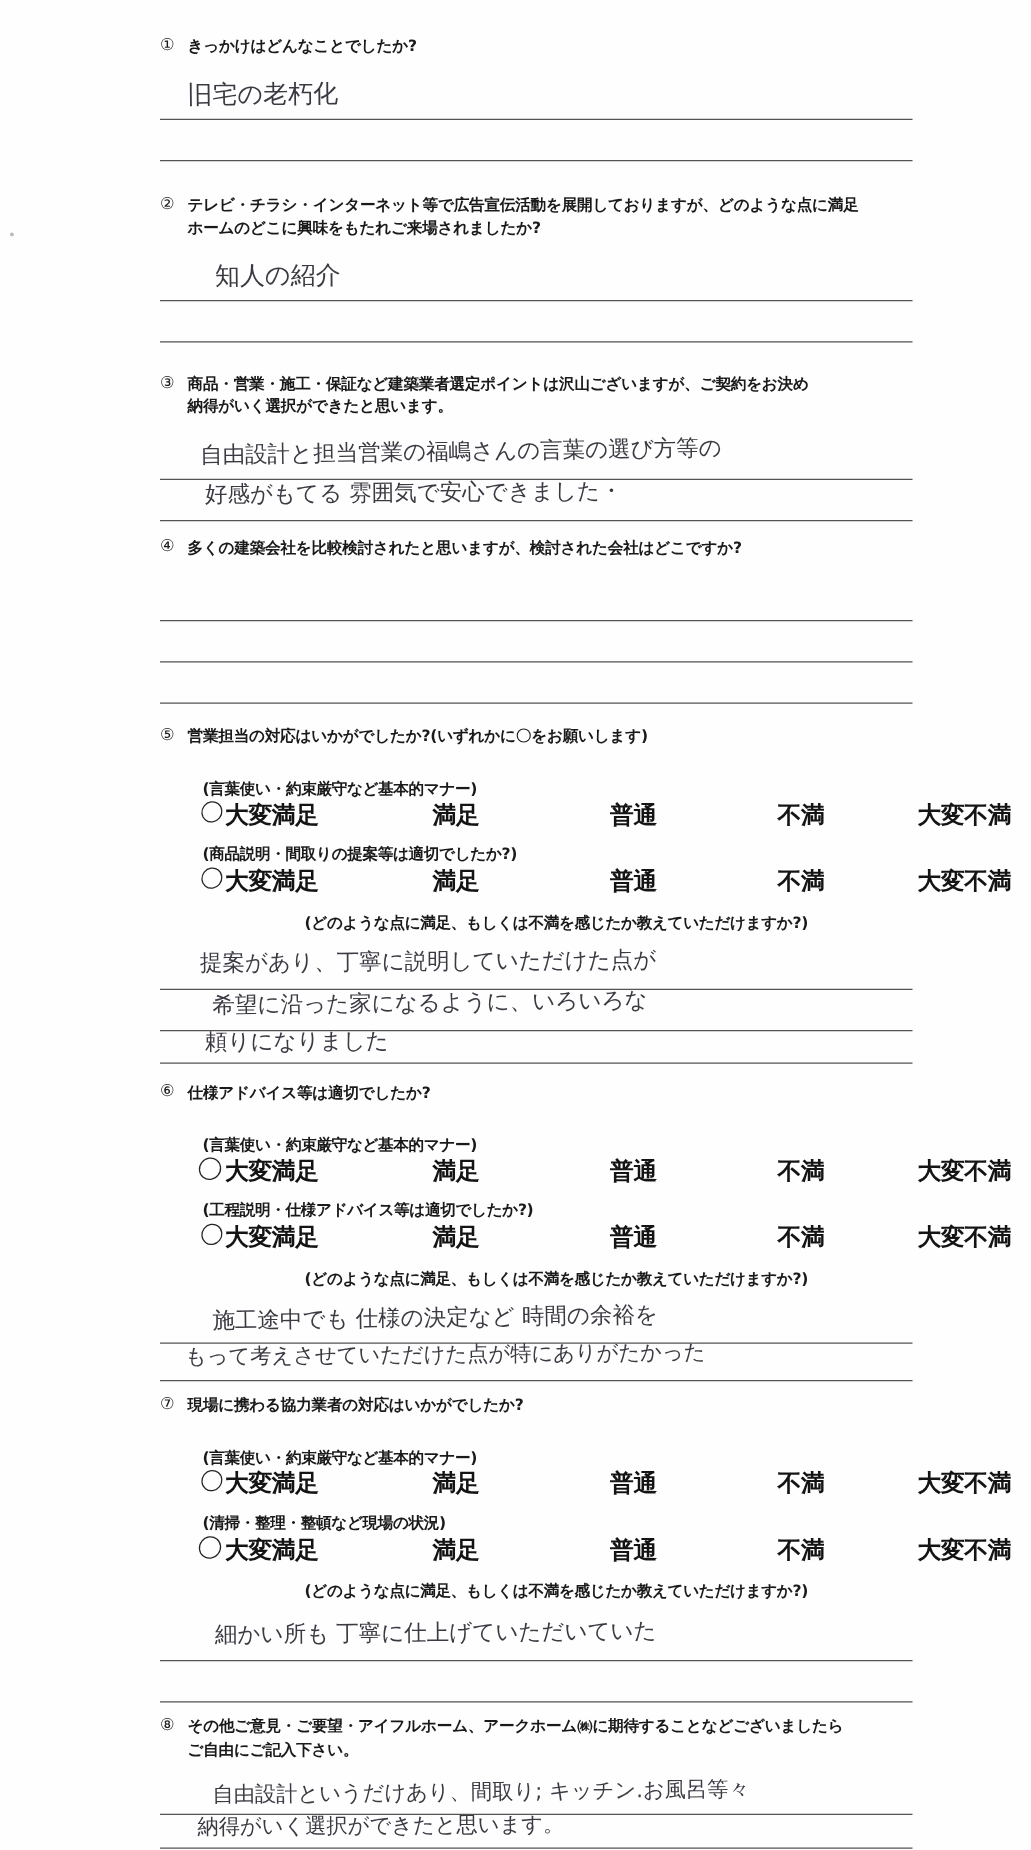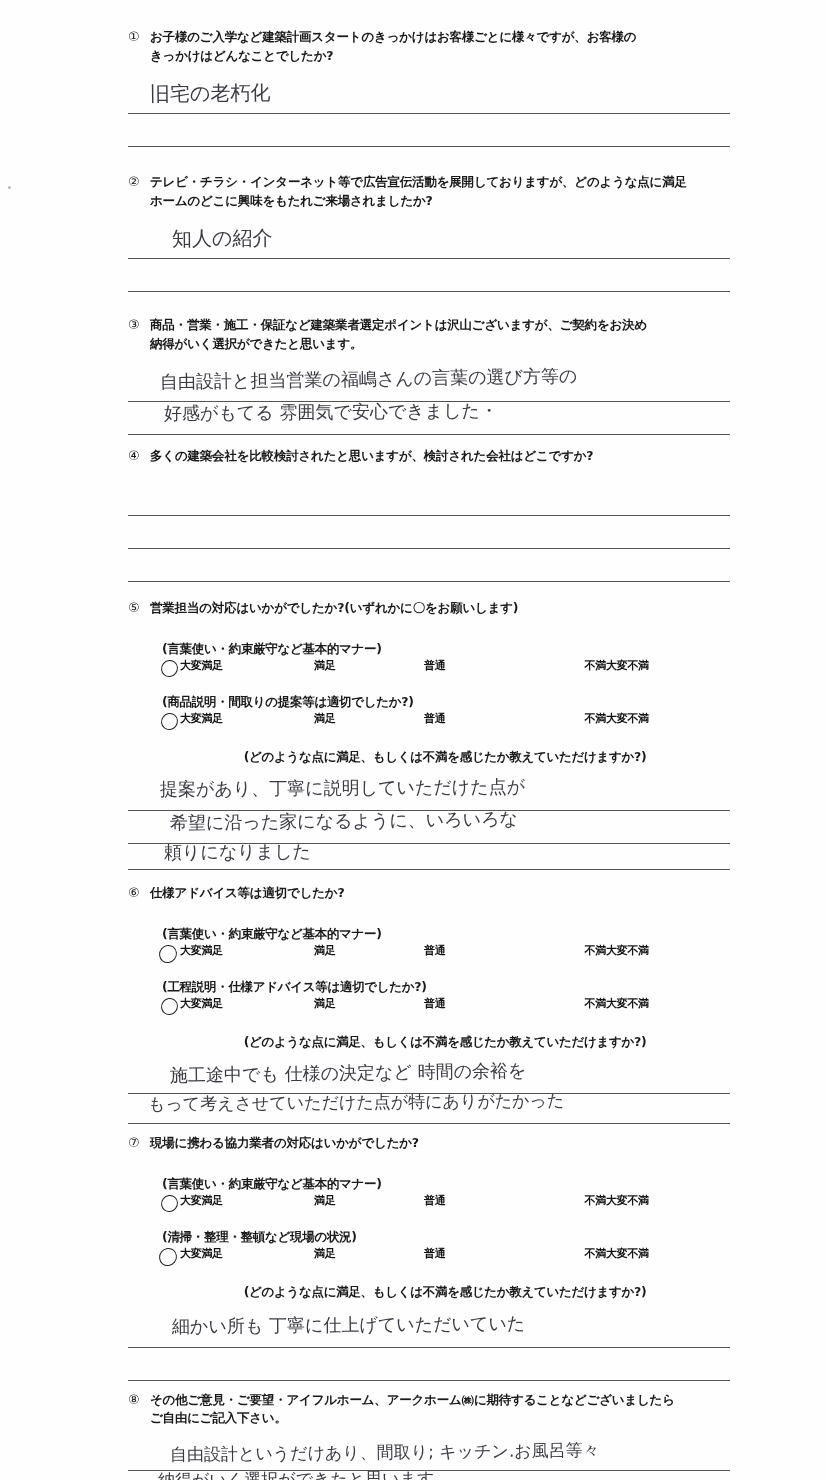--- a/index.html
+++ b/index.html
@@ -99,35 +99,36 @@
   .sub-label {
     font-size: 12.5px;
     font-weight: 700;
     color: #1a1a1a;
     letter-spacing: -0.3px;
     line-height: 1.5;
   }
   .opts {
     position: relative;
     display: flex;
-    font-size: 11px;
+    font-size: 19px;
     font-weight: 700;
     color: #141414;
     line-height: 1.35;
     letter-spacing: -0.3px;
     height: 20px;
+    gap: 32px;
   }
   .opt {
     position: relative;
     flex: 0 0 auto;
   }
   .opt.o1 { width: 134px; }
   .opt.o2 { width: 110px; }
   .opt.o3 { width: 102px; }
-  .opt.o4 { width: 80px; text-align: right; }
+  .opt.o4 { width: 80px; }
   .opt.o5 { width: auto; }
   
   .circle {
     position: absolute;
     left: -2px;
     top: 1px;
     width: 16px;
     height: 16px;
     border: 1.6px solid #232323;
     border-radius: 50%;
@@ -149,21 +150,20 @@
 <body>
 
 <div class="page">
   <div class="speck"></div>
   <div class="content">
 
     <div class="q" style="padding-top:28px;">
       <div class="q-head">
         <span class="q-num">①</span>
         <span class="q-text">
-          <span>お子様のご入学など建築計画スタートのきっかけはお客様ごとに様々ですが、お客様の</span>
           <span class="l2">きっかけはどんなことでしたか?</span>
         </span>
       </div>
       <div class="lines" style="margin-top:16px;">
         <div class="rule">
           <span class="hw" style="left:22px; top:-1px; font-size:20px; transform:rotate(-0.6deg);">旧宅の老朽化</span>
         </div>
         <div class="rule"></div>
       </div>
     </div>

